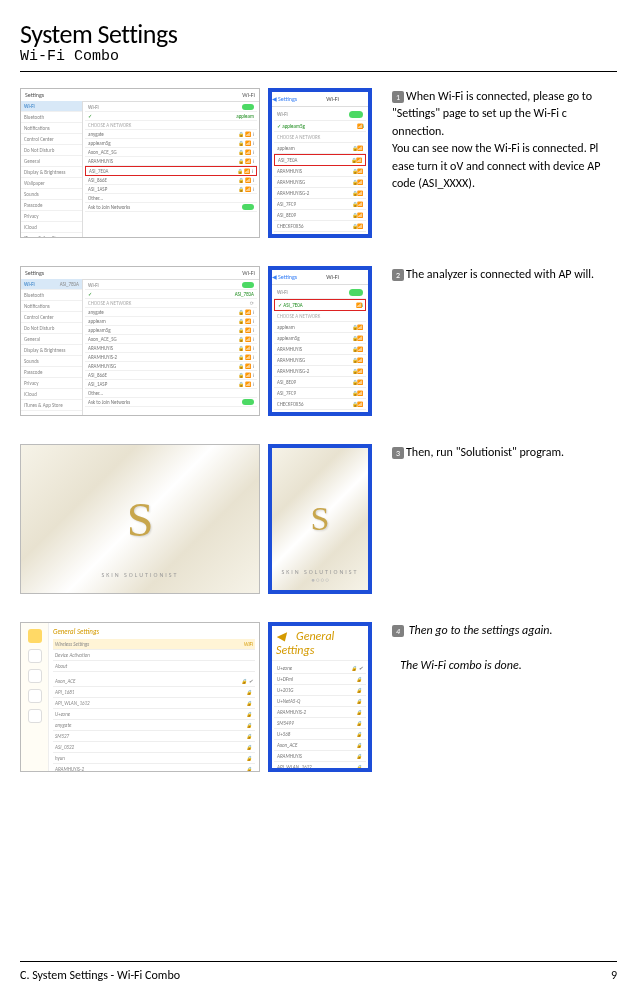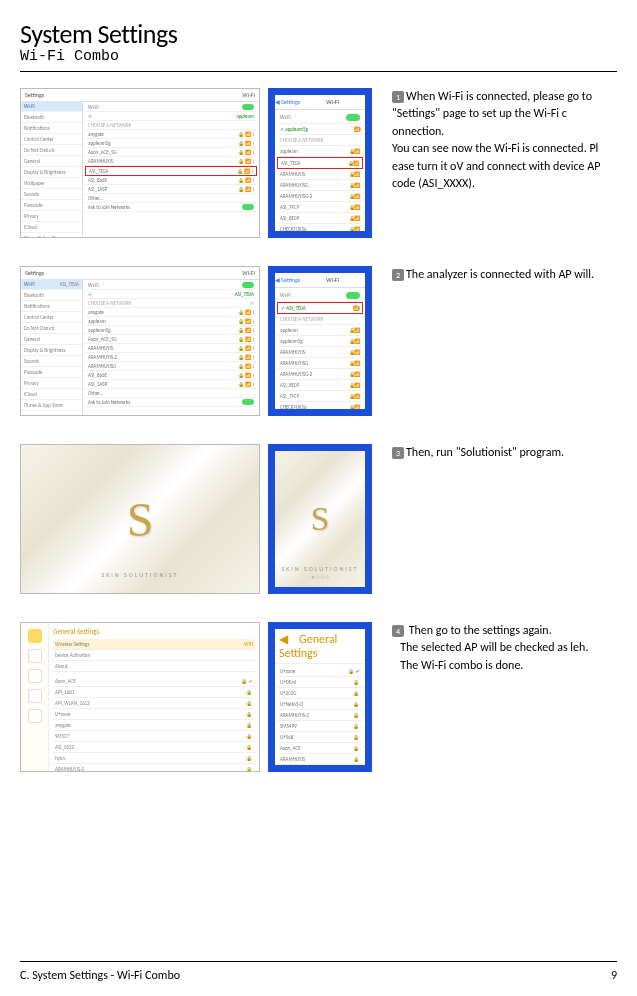--- a/index.html
+++ b/index.html
@@ -49,21 +49,21 @@
       border: 1px solid #bbb;
       background: #fff;
       position: relative;
       overflow: hidden;
       font-size: 5px;
       color: #888;
     }
     .thumb-small {
       width: 104px;
       height: 150px;
-      border: 7px solid #1d4ed8;
+      border: 4px solid #1d4ed8;
       background: #fff;
       position: relative;
       overflow: hidden;
       font-size: 5px;
       color: #888;
     }
     .desc {
       flex: 1;
       font-size: 12px;
       line-height: 1.45;
@@ -528,21 +528,21 @@
         <div class="satin-text">SKIN SOLUTIONIST</div>
         <div class="satin-dots">● ○ ○ ○</div>
       </div>
     </div>
   </div>
   <div class="desc">
     <span class="step-badge">3</span><span>Then, run "Solutionist" program.</span>
   </div>
 </div>
 
-<div class="section" style="margin-bottom:0;">
+<div class="section" style="margin-bottom:0;font-style:italic;">
   <div class="thumbs">
     <div class="thumb-large">
       <div class="gset-side">
         <div class="gset-icon"></div>
         <div class="gset-icon" style="background:#fff;border:1px solid #ddd;"></div>
         <div class="gset-icon" style="background:#fff;border:1px solid #ddd;"></div>
         <div class="gset-icon" style="background:#fff;border:1px solid #ddd;"></div>
         <div class="gset-icon" style="background:#fff;border:1px solid #ddd;"></div>
       </div>
       <div class="gset-main">
@@ -643,21 +643,21 @@
         <div class="phone-row">
             <span>Axon_ACE</span>
             <span>🔒 ✔</span>
           </div>
       </div>
     </div>
   </div>
   <div class="desc">
     <span class="step-badge">4</span>
     <span>Then go to the settings again.</span><br>
-    &nbsp;&nbsp;&nbsp;<span>The selected AP will be checked as leh.</span><br>
+    &nbsp;&nbsp;&nbsp;<br>
     &nbsp;&nbsp;&nbsp;<span>The Wi-Fi combo is done.</span>
   </div>
 </div>
 
 <div class="footer">
   <hr>
   <div class="footer-row">
     <span>C. System Settings - Wi-Fi Combo</span>
     <span>9</span>
   </div>

